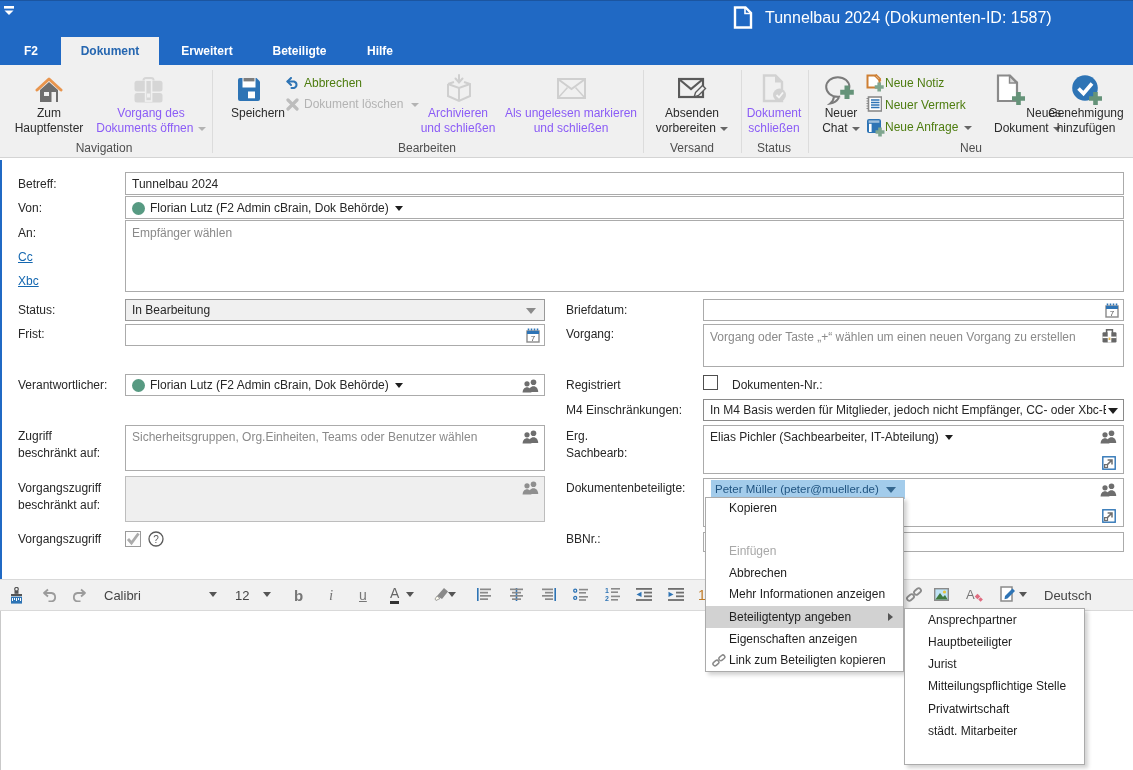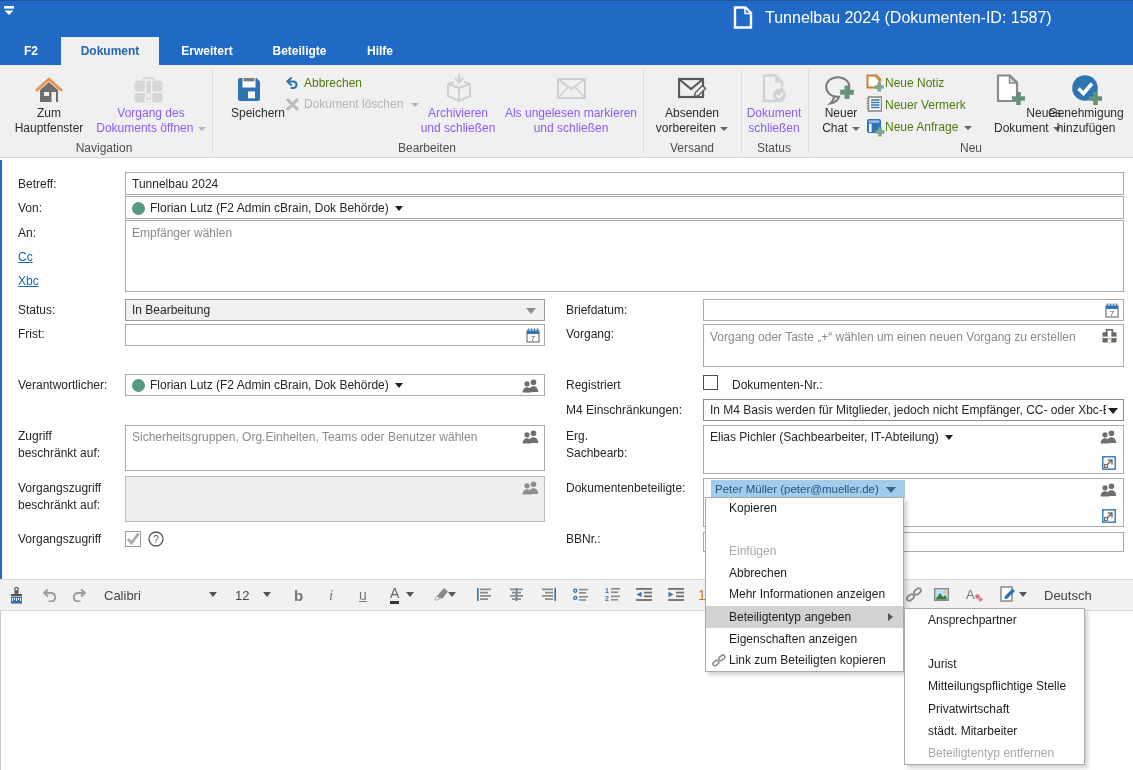--- a/index.html
+++ b/index.html
@@ -507,20 +507,20 @@
     <svg class="abs" style="left:6px;top:156px" width="14" height="13" viewBox="0 0 15 14">
       <g fill="none" stroke="#8a8a8a" stroke-width="1.6">
         <rect x="0.7" y="7.6" width="7" height="4.2" rx="2.1" transform="rotate(-40 4.2 9.7)"></rect>
         <rect x="7.1" y="2" width="7" height="4.2" rx="2.1" transform="rotate(-40 10.6 4.1)"></rect>
       </g>
     </svg>
   </div>
 
   <div id="submenu">
     <div class="smi" style="top:0px">Ansprechpartner</div>
+    <div class="smi" style="top:22px">Hauptbeteiligter</div>
     <div class="smi" style="top:44px">Jurist</div>
     <div class="smi" style="top:66px">Mitteilungspflichtige Stelle</div>
     <div class="smi" style="top:89px">Privatwirtschaft</div>
     <div class="smi" style="top:111px">städt. Mitarbeiter</div>
-    <div class="smi dis" style="top:133px;color:#a8a8a8;">Beteiligtentyp entfernen</div>
   </div>
 
 </div>
 
 </body></html>

